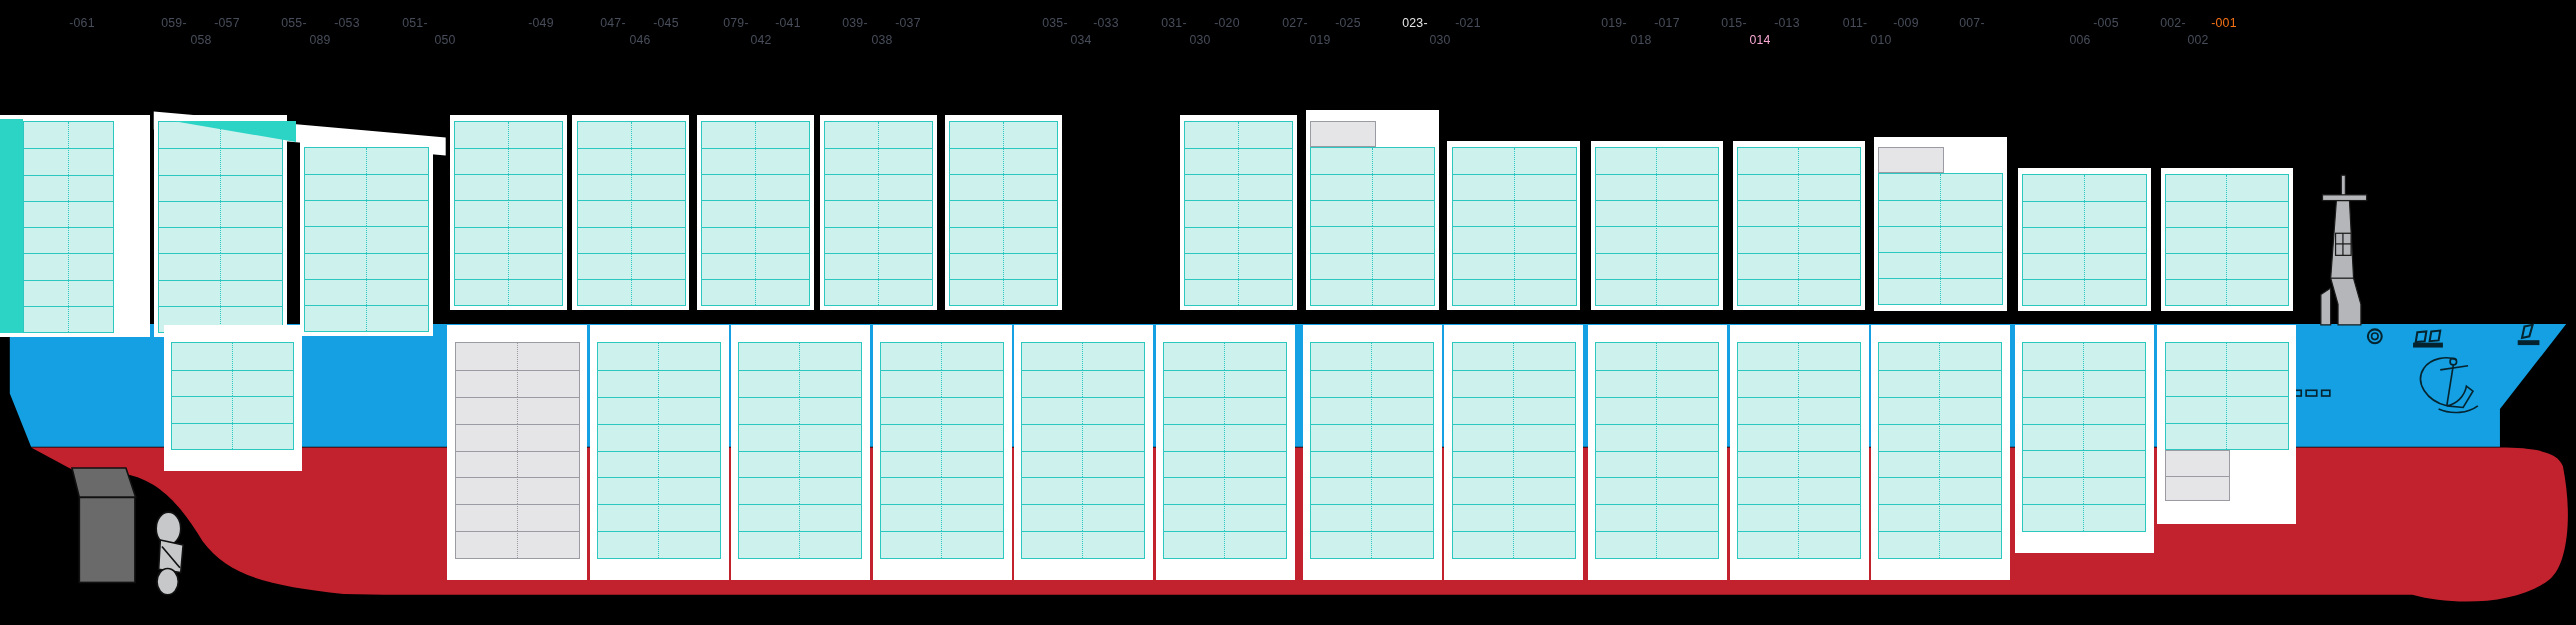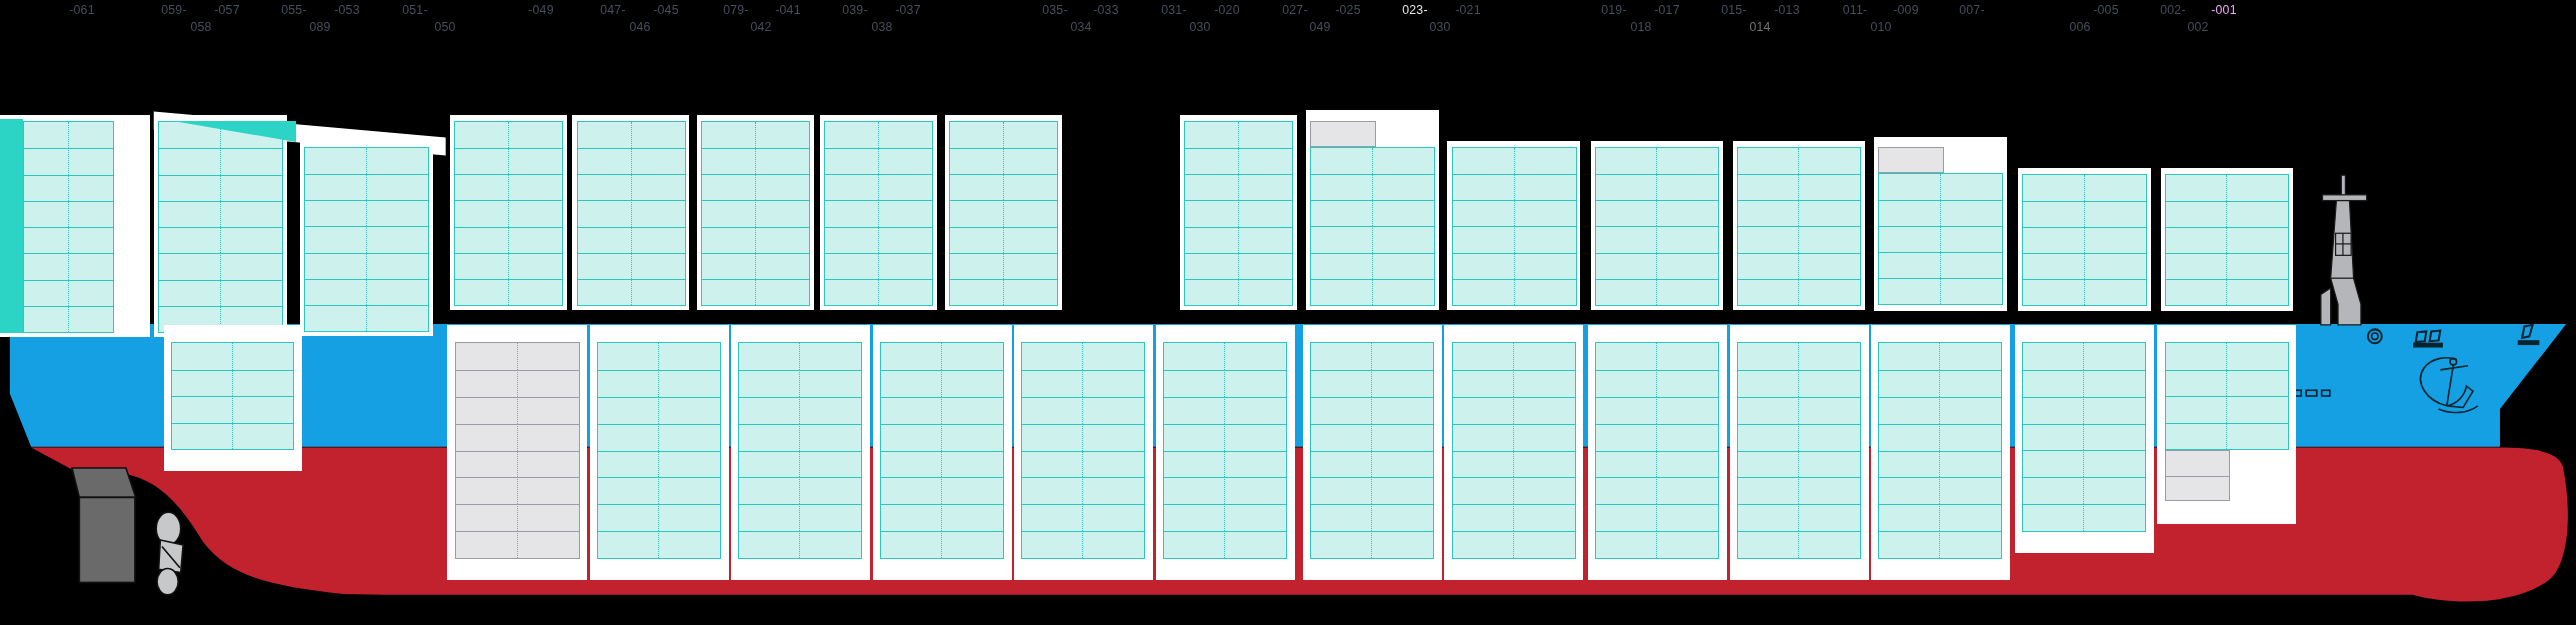--- a/index.html
+++ b/index.html
@@ -75,21 +75,21 @@
         <circle cx="3000" cy="442" r="4"></circle>
         <path d="M3000 446 L2992 496"></path>
         <path d="M2984 452 L3018 447"></path>
         <path d="M2992 496 C2968 490 2952 468 2964 450 C2972 438 2992 434 3004 440"></path>
         <path d="M2992 496 C3004 494 3014 484 3016 472 L3024 478 L3012 498 Z"></path>
         <path d="M2982 500 C2998 507 3018 505 3030 496"></path>
       </g>
     </g>
   </svg>
 
-  <div class="abs" id="header-labels" style="left:0;top:0;width:2496px;height:38px;z-index:6;">
+  <div class="abs" id="header-labels" style="left:0;top:13px;width:2496px;height:38px;z-index:6;">
       <span class="hdr" style="left: 82px; top: 3.3px; color: rgb(71, 77, 90);">-061</span>
       <span class="hdr" style="left: 174px; top: 3.3px; color: rgb(71, 77, 90);">059-</span>
       <span class="hdr" style="left: 227px; top: 3.3px; color: rgb(71, 77, 90);">-057</span>
       <span class="hdr" style="left: 201px; top: 19.6px; color: rgb(71, 77, 90);">058</span>
       <span class="hdr" style="left: 294px; top: 3.3px; color: rgb(71, 77, 90);">055-</span>
       <span class="hdr" style="left: 347px; top: 3.3px; color: rgb(71, 77, 90);">-053</span>
       <span class="hdr" style="left: 320px; top: 19.6px; color: rgb(71, 77, 90);">089</span>
       <span class="hdr" style="left: 415px; top: 3.3px; color: rgb(71, 77, 90);">051-</span>
       <span class="hdr" style="left: 541px; top: 3.3px; color: rgb(71, 77, 90);">-049</span>
       <span class="hdr" style="left: 445px; top: 19.6px; color: rgb(71, 77, 90);">050</span>
@@ -103,38 +103,38 @@
       <span class="hdr" style="left: 908px; top: 3.3px; color: rgb(71, 77, 90);">-037</span>
       <span class="hdr" style="left: 882px; top: 19.6px; color: rgb(71, 77, 90);">038</span>
       <span class="hdr" style="left: 1055px; top: 3.3px; color: rgb(71, 77, 90);">035-</span>
       <span class="hdr" style="left: 1106px; top: 3.3px; color: rgb(71, 77, 90);">-033</span>
       <span class="hdr" style="left: 1081px; top: 19.6px; color: rgb(71, 77, 90);">034</span>
       <span class="hdr" style="left: 1174px; top: 3.3px; color: rgb(71, 77, 90);">031-</span>
       <span class="hdr" style="left: 1227px; top: 3.3px; color: rgb(71, 77, 90);">-020</span>
       <span class="hdr" style="left: 1200px; top: 19.6px; color: rgb(71, 77, 90);">030</span>
       <span class="hdr" style="left: 1295px; top: 3.3px; color: rgb(71, 77, 90);">027-</span>
       <span class="hdr" style="left: 1348px; top: 3.3px; color: rgb(71, 77, 90);">-025</span>
-      <span class="hdr" style="left: 1320px; top: 19.6px; color: rgb(71, 77, 90);">049</span>
+      <span class="hdr" style="left: 1320px; top: 19.6px; color: rgb(71, 77, 90);">019</span>
       <span class="hdr" style="left: 1415px; top: 3.3px; color: #e5e5e5;">023-</span>
       <span class="hdr" style="left: 1468px; top: 3.3px; color: rgb(71, 77, 90);">-021</span>
       <span class="hdr" style="left: 1440px; top: 19.6px; color: rgb(71, 77, 90);">030</span>
       <span class="hdr" style="left: 1614px; top: 3.3px; color: rgb(71, 77, 90);">019-</span>
       <span class="hdr" style="left: 1667px; top: 3.3px; color: rgb(71, 77, 90);">-017</span>
       <span class="hdr" style="left: 1641px; top: 19.6px; color: rgb(71, 77, 90);">018</span>
       <span class="hdr" style="left: 1734px; top: 3.3px; color: rgb(71, 77, 90);">015-</span>
       <span class="hdr" style="left: 1787px; top: 3.3px; color: rgb(71, 77, 90);">-013</span>
-      <span class="hdr" style="left: 1760px; top: 19.6px; color: #737373;">014</span>
+      <span class="hdr" style="left: 1760px; top: 19.6px; color: #f9a8d4;">014</span>
       <span class="hdr" style="left: 1855px; top: 3.3px; color: rgb(71, 77, 90);">011-</span>
       <span class="hdr" style="left: 1906px; top: 3.3px; color: rgb(71, 77, 90);">-009</span>
       <span class="hdr" style="left: 1881px; top: 19.6px; color: rgb(71, 77, 90);">010</span>
       <span class="hdr" style="left: 1972px; top: 3.3px; color: rgb(71, 77, 90);">007-</span>
       <span class="hdr" style="left: 2106px; top: 3.3px; color: rgb(71, 77, 90);">-005</span>
       <span class="hdr" style="left: 2080px; top: 19.6px; color: rgb(71, 77, 90);">006</span>
       <span class="hdr" style="left: 2173px; top: 3.3px; color: rgb(71, 77, 90);">002-</span>
-      <span class="hdr" style="left: 2224px; top: 3.3px; color: #f0abfc;">-001</span>
+      <span class="hdr" style="left: 2224px; top: 3.3px; color: #f97316;">-001</span>
       <span class="hdr" style="left: 2198px; top: 19.6px; color: rgb(71, 77, 90);">002</span>
     </div>
 
   <div class="abs" id="stacks-layer" style="left:0;top:0;width:2576px;height:626px;z-index:2;">
       <div class="abs" style="left: 0px; top: 119px; width: 23px; height: 214px; position: absolute; background: rgb(43, 212, 197); z-index: 3;"></div>
       <div class="panel" style="left: -1.6px; top: 115px; width: 152px; height: 222px; position: absolute;"></div>
       <div class="grid" style="left: 23px; top: 121px; width: 91px; height: 212px; position: absolute; border: 1.6px solid rgb(44, 199, 190); background: rgb(205, 242, 238); grid-template-rows: repeat(8, 1fr);">
         <div class="cell" style="background: rgb(205, 242, 238); border-right: 1.6px dotted rgb(44, 199, 190);"></div>
         <div class="cell" style="background: rgb(205, 242, 238);"></div>
         <div class="cell" style="background: rgb(205, 242, 238); border-top: 1.6px solid rgb(44, 199, 190); border-right: 1.6px dotted rgb(44, 199, 190);"></div>

